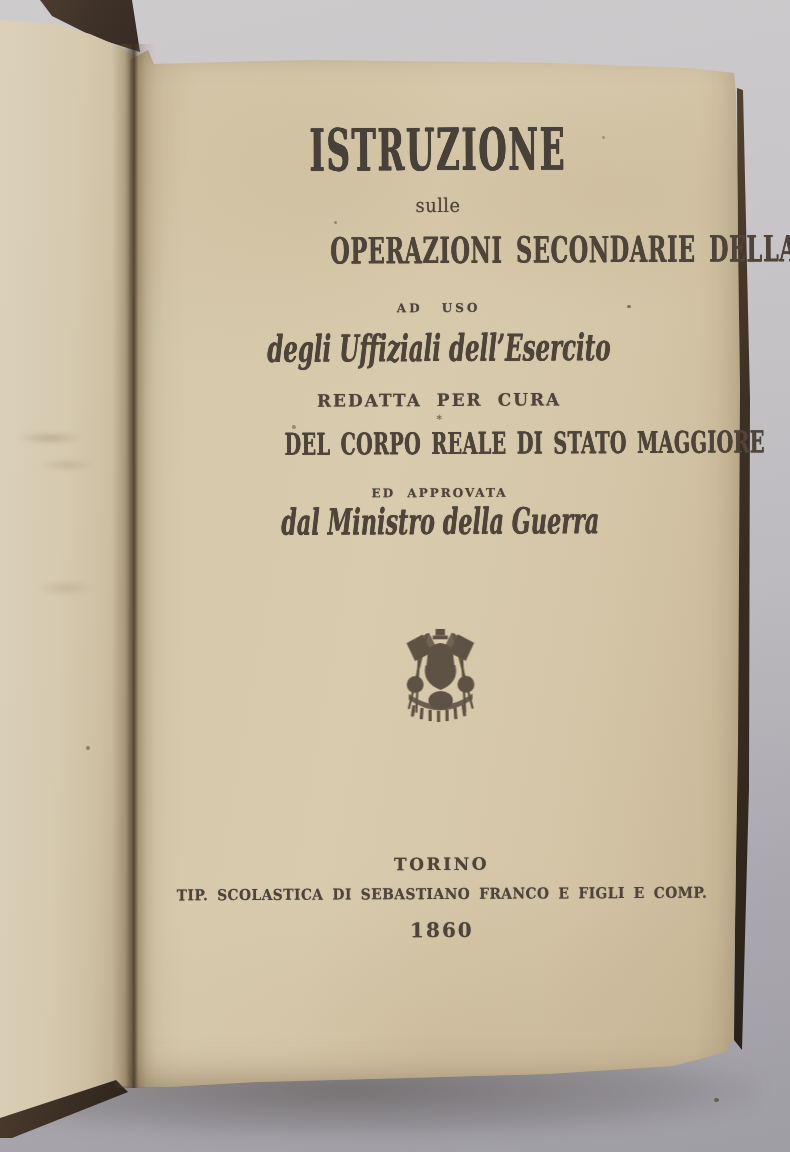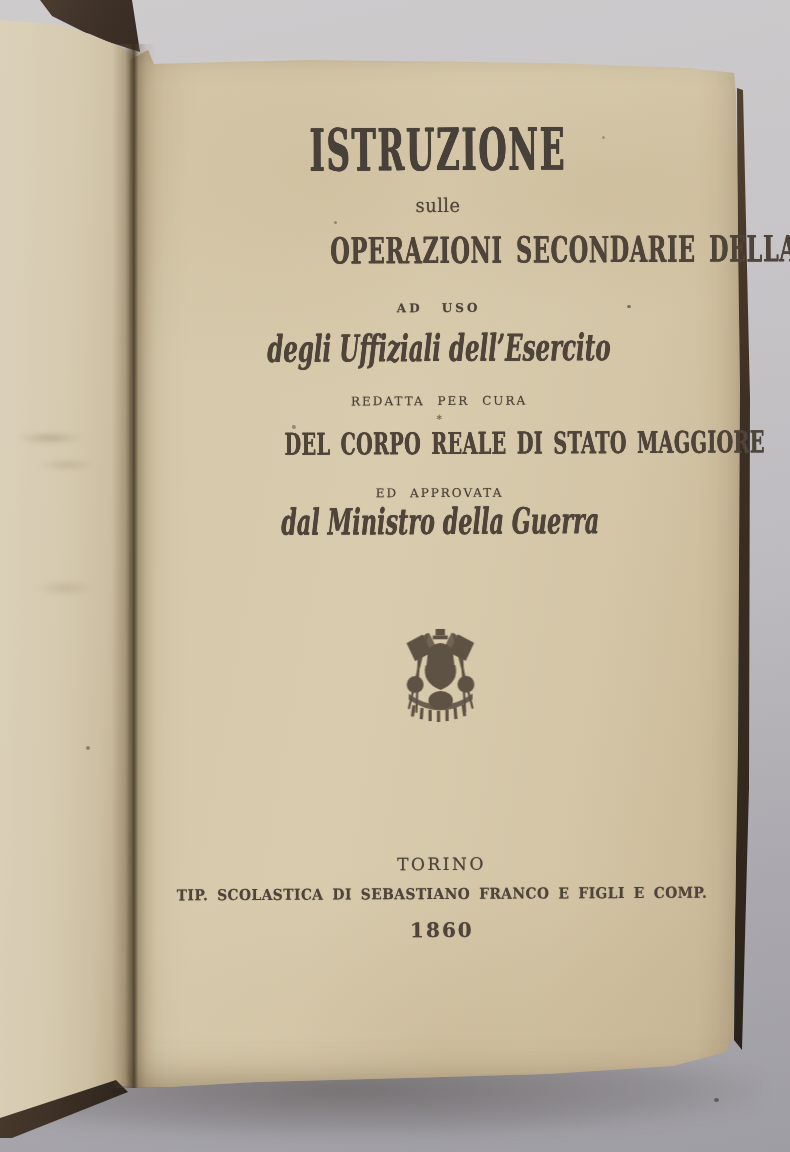--- a/index.html
+++ b/index.html
@@ -58,34 +58,34 @@
   .l-sulle .tx{font-size:19px;letter-spacing:.5px;transform:scaleX(.94);}
   .l-subtitle{top:229px;}
   .l-subtitle .tx{font-size:36px;font-weight:bold;letter-spacing:1px;word-spacing:8px;transform:scaleX(.62);
     text-shadow:.4px 0 0 currentColor,0 0 1px rgba(78,68,58,.5);}
   .l-aduso{top:297px;}
   .l-aduso .tx{font-size:12px;font-weight:bold;letter-spacing:3px;word-spacing:12px;}
   .l-audience{top:326px;}
   .l-audience .tx{font-size:37px;font-weight:bold;font-style:italic;letter-spacing:0;transform:scaleX(.62);
     text-shadow:.4px 0 0 currentColor,0 0 1.2px rgba(78,68,58,.5);}
   .l-redatta{top:390px;}
-  .l-redatta .tx{font-size:12px;font-weight:normal;letter-spacing:2px;word-spacing:7px;}
+  .l-redatta .tx{font-size:17px;font-weight:bold;letter-spacing:2px;word-spacing:7px;}
   .l-mark{top:408px;}
   .l-mark .tx{font-size:11px;opacity:.75;}
   .l-corpo{top:426px;}
   .l-corpo .tx{font-size:30px;font-weight:bold;letter-spacing:.5px;word-spacing:5px;transform:scaleX(.64);
     text-shadow:.4px 0 0 currentColor,0 0 1px rgba(78,68,58,.5);}
   .l-approvata{top:482px;}
-  .l-approvata .tx{font-size:12px;font-weight:normal;letter-spacing:2px;word-spacing:6px;}
+  .l-approvata .tx{font-size:12px;font-weight:bold;letter-spacing:2px;word-spacing:6px;}
   .l-ministro{top:500px;}
   .l-ministro .tx{font-size:36px;font-weight:bold;font-style:italic;transform:scaleX(.62);
     text-shadow:.4px 0 0 currentColor,0 0 1.2px rgba(78,68,58,.5);}
   .l-vignette{top:628px;}
   .l-torino{top:854px;}
-  .l-torino .tx{font-size:17px;font-weight:normal;letter-spacing:2.5px;}
+  .l-torino .tx{font-size:17px;font-weight:bold;letter-spacing:2.5px;}
   .l-printer{top:884px;}
   .l-printer .tx{font-size:15px;font-weight:bold;letter-spacing:.5px;word-spacing:4px;transform:scaleX(.92);}
   .l-year{top:918px;}
   .l-year .tx{font-size:20px;font-weight:bold;letter-spacing:2px;}
   
   .speck{position:absolute;border-radius:50%;background:#5a4c3c;}
   .sp1{left:627px;top:305px;width:4px;height:3px;opacity:.75;}
   .sp2{left:292px;top:425px;width:4px;height:4px;opacity:.5;border-radius:40% 60% 50% 50%;}
   .sp3{left:86px;top:746px;width:4px;height:4px;opacity:.55;}
   .sp4{left:714px;top:1098px;width:5px;height:4px;opacity:.6;background:#3c332b;}

